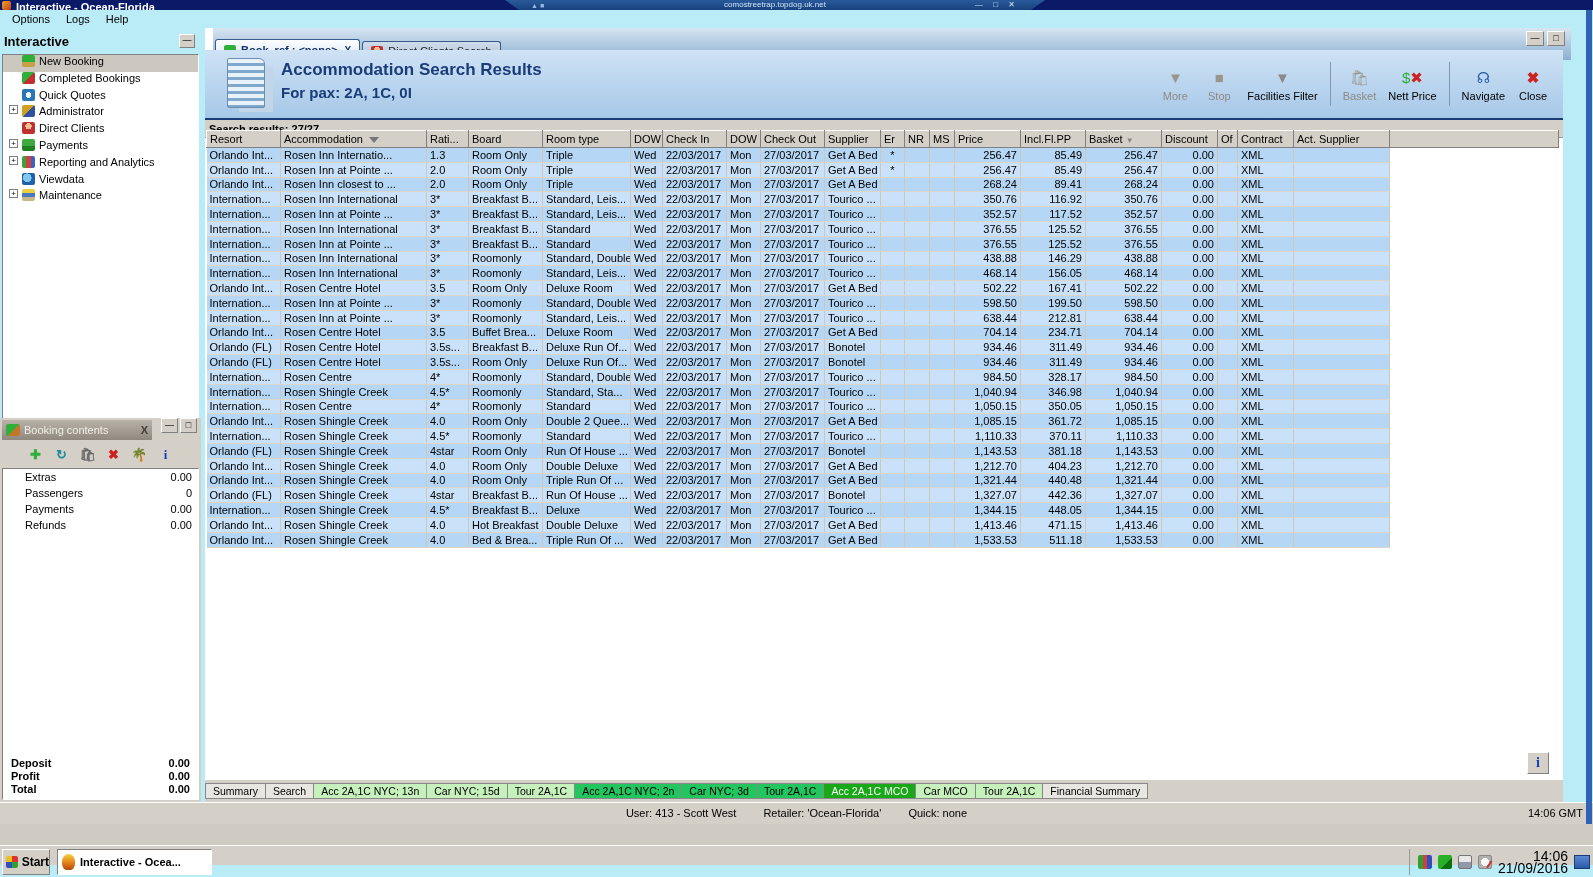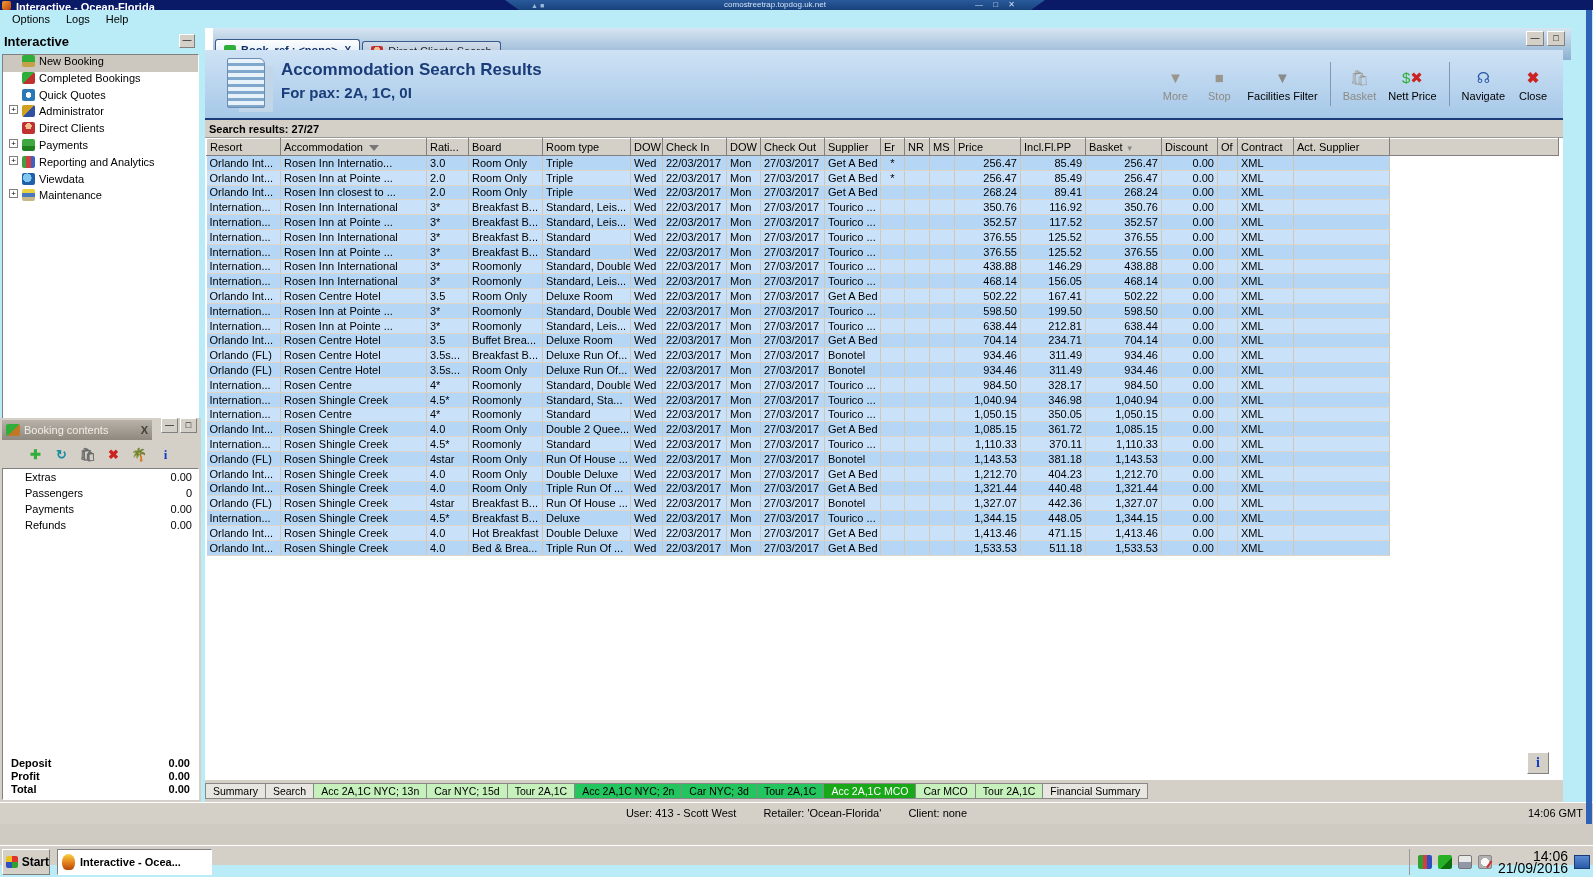--- a/index.html
+++ b/index.html
@@ -75,21 +75,21 @@
   .band-sub { position:absolute; left:76px; top:34px; font-size:15px; font-weight:bold; color:#1a3c78; }
   .band-toolbar { position:absolute; right:8px; top:6px; height:56px; display:flex; align-items:center; }
   .tbtn { min-width:44px; padding:0 6px; text-align:center; color:#000; }
   .tbtn .glyph { display:block; height:24px; font-size:15px; line-height:24px; }
   .tbtn .lbl { display:block; font-size:11px; }
   .tbtn.disabled { color:#8e8a82; }
   .tsep { width:1px; height:44px; background:#8098b4; margin:0 6px; }
 
   .results-strip { position:absolute; left:0; top:92px; width:1358px; height:18px; background:#d4d0c8; font-weight:bold; line-height:18px; padding-left:4px; border-bottom:1px solid #999; }
 
-  .grid-wrap { position:absolute; left:1px; top:110px; width:1356px; }
+  .grid-wrap { position:absolute; left:1px; top:102px; width:1356px; }
   table.grid { border-collapse:collapse; table-layout:fixed; width:1353px; }
   table.grid th { background:#d4d0c8; border:1px solid; border-color:#fff #808080 #808080 #fff; font-weight:normal; height:17px; padding:0 3px; text-align:left; white-space:nowrap; overflow:hidden; position:relative; }
   table.grid td { height:14.8px; padding:0 3px; white-space:nowrap; overflow:hidden; border-right:1px solid #cfc8ba; border-bottom:1px solid #ddd6c8; font-size:11px; }
   tr.odd td { background:#b5d7f5; }
   tr.even td { background:#c9e2fa; }
   td.filler, tr.odd td.filler, tr.even td.filler { background:#fff; border:none; }
   .ar { text-align:right; }
   .ac { text-align:center; }
   .funnel { display:inline-block; width:0; height:0; border-left:5px solid transparent; border-right:5px solid transparent; border-top:6px solid #777; margin-left:6px; vertical-align:middle; }
   .sortmark { color:#888; font-size:8px; margin-left:3px; }
@@ -368,21 +368,21 @@
             <th class="">Of</th>
             <th class="">Contract</th>
             <th class="">Act. Supplier</th>
             <th class="filler-h"></th>
           </tr>
         </thead>
         <tbody>
           <tr class="odd">
             <td class="">Orlando Int...</td>
             <td class="">Rosen Inn Internatio...</td>
-            <td class="">3.0</td>
+            <td class="">1.3</td>
             <td class="">Room Only</td>
             <td class="">Triple</td>
             <td class="">Wed</td>
             <td class="">22/03/2017</td>
             <td class="">Mon</td>
             <td class="">27/03/2017</td>
             <td class="">Get A Bed</td>
             <td class="ac">*</td>
             <td class=""></td>
             <td class=""></td>
@@ -1012,21 +1012,21 @@
       <span class="btab green">Car MCO</span>
       <span class="btab green">Tour 2A,1C</span>
       <span class="btab plain">Financial Summary</span>
     </div>
 </div>
 
 <div class="statusbar">
   <div class="status-center">
     <span>User: 413 - Scott West</span>
     <span>Retailer: 'Ocean-Florida'</span>
-    <span>Client: none</span>
+    <span>Quick: none</span>
   </div>
   <span class="status-time">14:06 GMT</span>
 </div>
 
 <div class="desktop-gap"></div>
 
 <div class="taskbar">
   <div class="start-btn raised">
     <span class="flag"></span>
     <span>Start</span>

